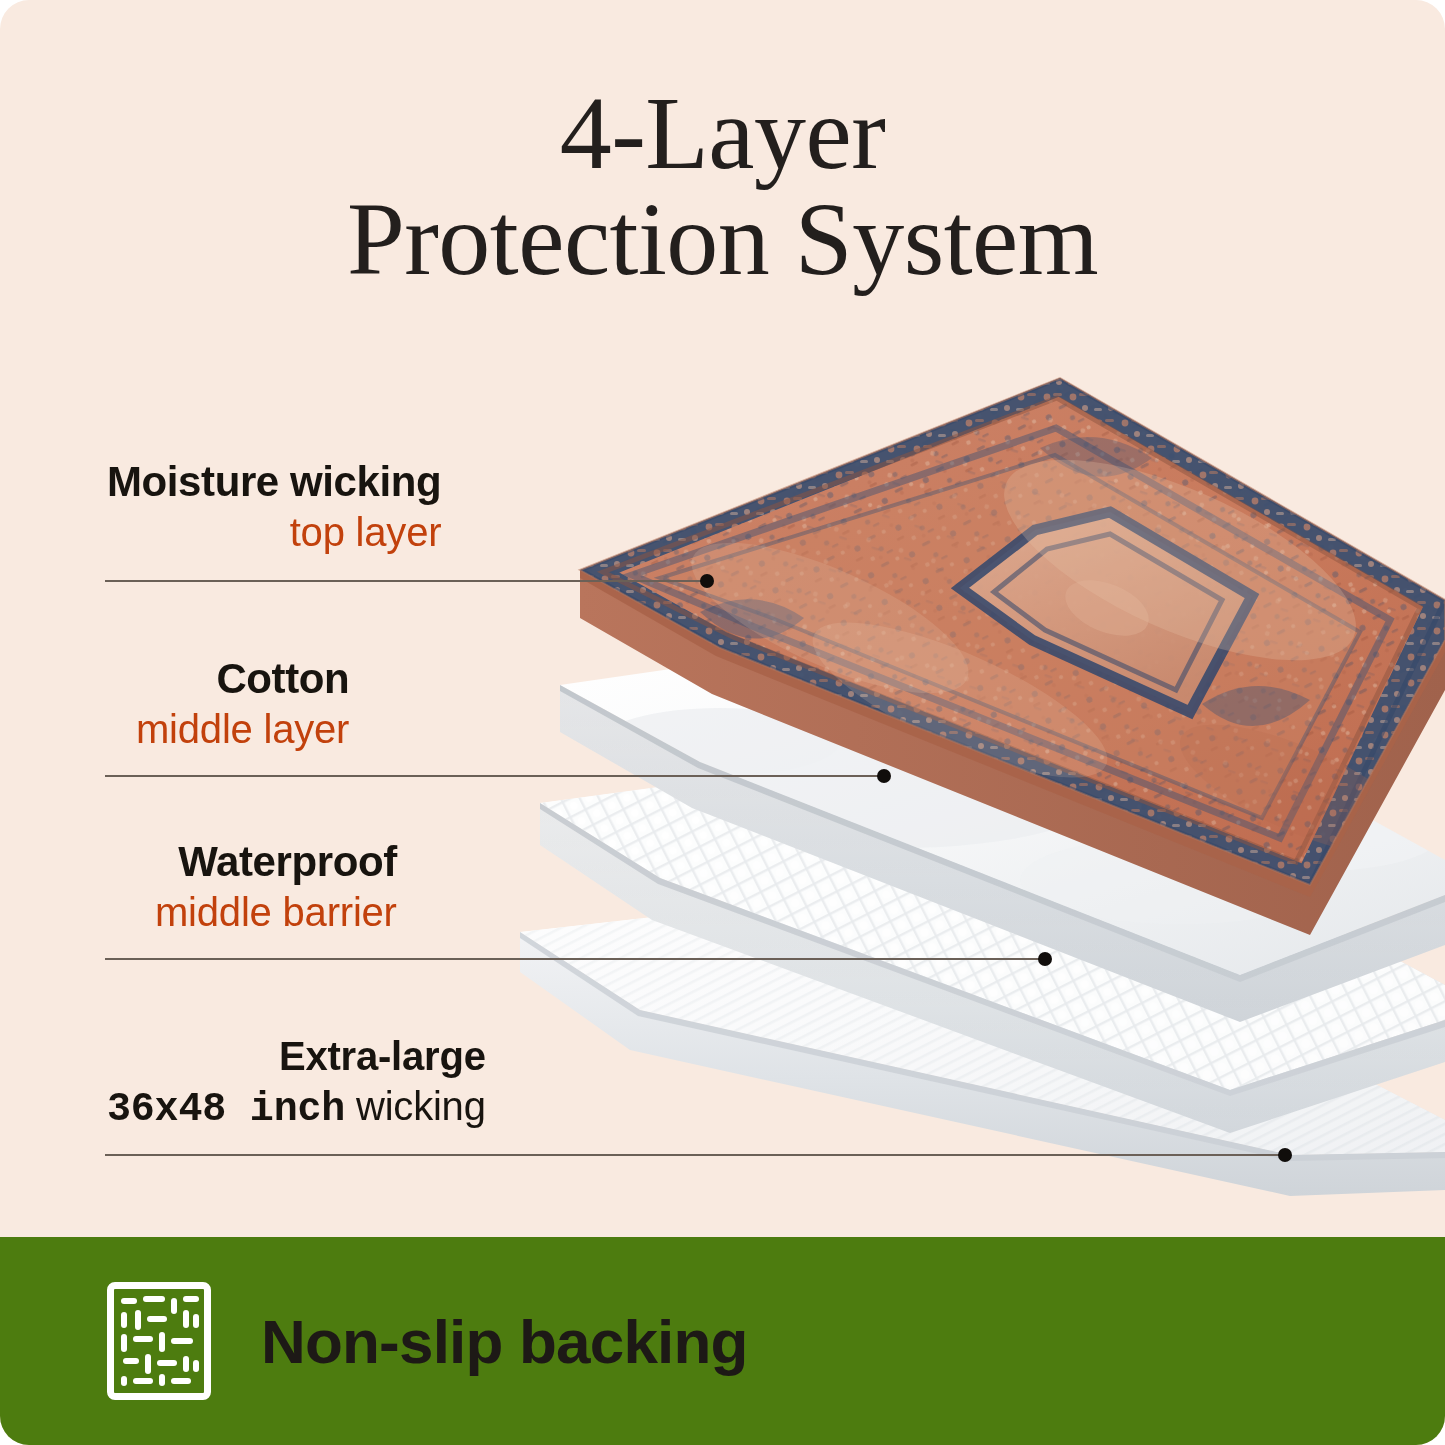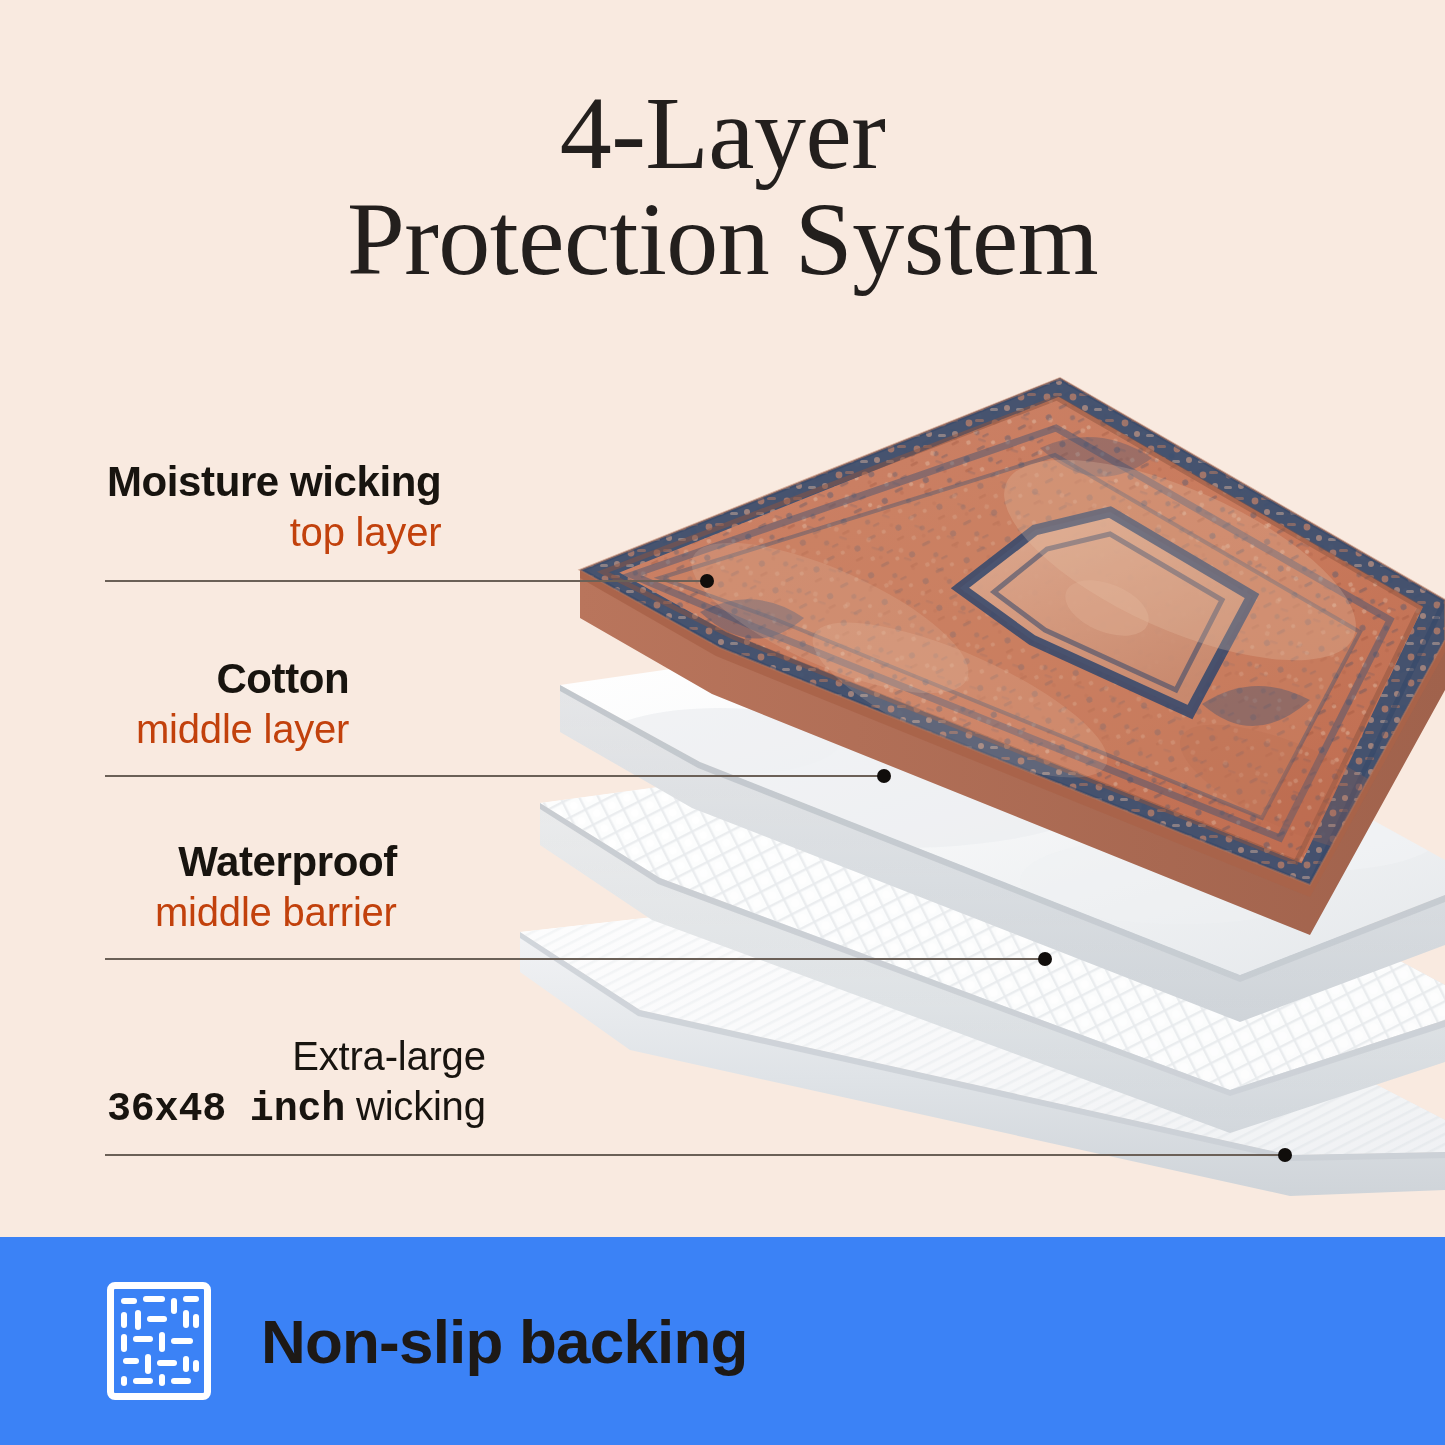--- a/index.html
+++ b/index.html
@@ -8,20 +8,21 @@
     padding: 0;
     background: #ffffff;
   }
   #infographic {
     position: relative;
     width: 1445px;
     height: 1445px;
     overflow: hidden;
     background: #f9eae0;
     font-family: "Liberation Sans", sans-serif;
+    border-radius: 29px;
     -webkit-font-smoothing: antialiased;
   }
 
   
   .title-block {
     position: absolute;
     top: 78px;
     left: 0;
     width: 1445px;
     text-align: center;
@@ -65,21 +66,21 @@
     font-weight: 300;
     letter-spacing: -0.2px;
     line-height: 1.16;
     margin-top: 4px;
     white-space: nowrap;
     color: #c2410c;
   }
   .callout.size .c-line-a {
     display: block;
     font-size: 40px;
-    font-weight: 400;
+    font-weight: 700;
     letter-spacing: -0.2px;
     line-height: 1.16;
     white-space: nowrap;
   }
   .callout.size .c-line-b {
     display: block;
     font-size: 40px;
     font-weight: 300;
     letter-spacing: -0.2px;
     line-height: 1.16;
@@ -102,21 +103,21 @@
     background: #100d0b;
   }
 
   
   .bottom-bar {
     position: absolute;
     left: 0;
     top: 1237px;
     width: 1445px;
     height: 208px;
-    background: #3b82f6;
+    background: #4d7c0f;
     display: flex;
     align-items: center;
   }
   .bar-icon {
     width: 104px;
     height: 118px;
     margin-left: 107px;
     box-sizing: border-box;
     border: 7px solid #ffffff;
     border-radius: 8px;

